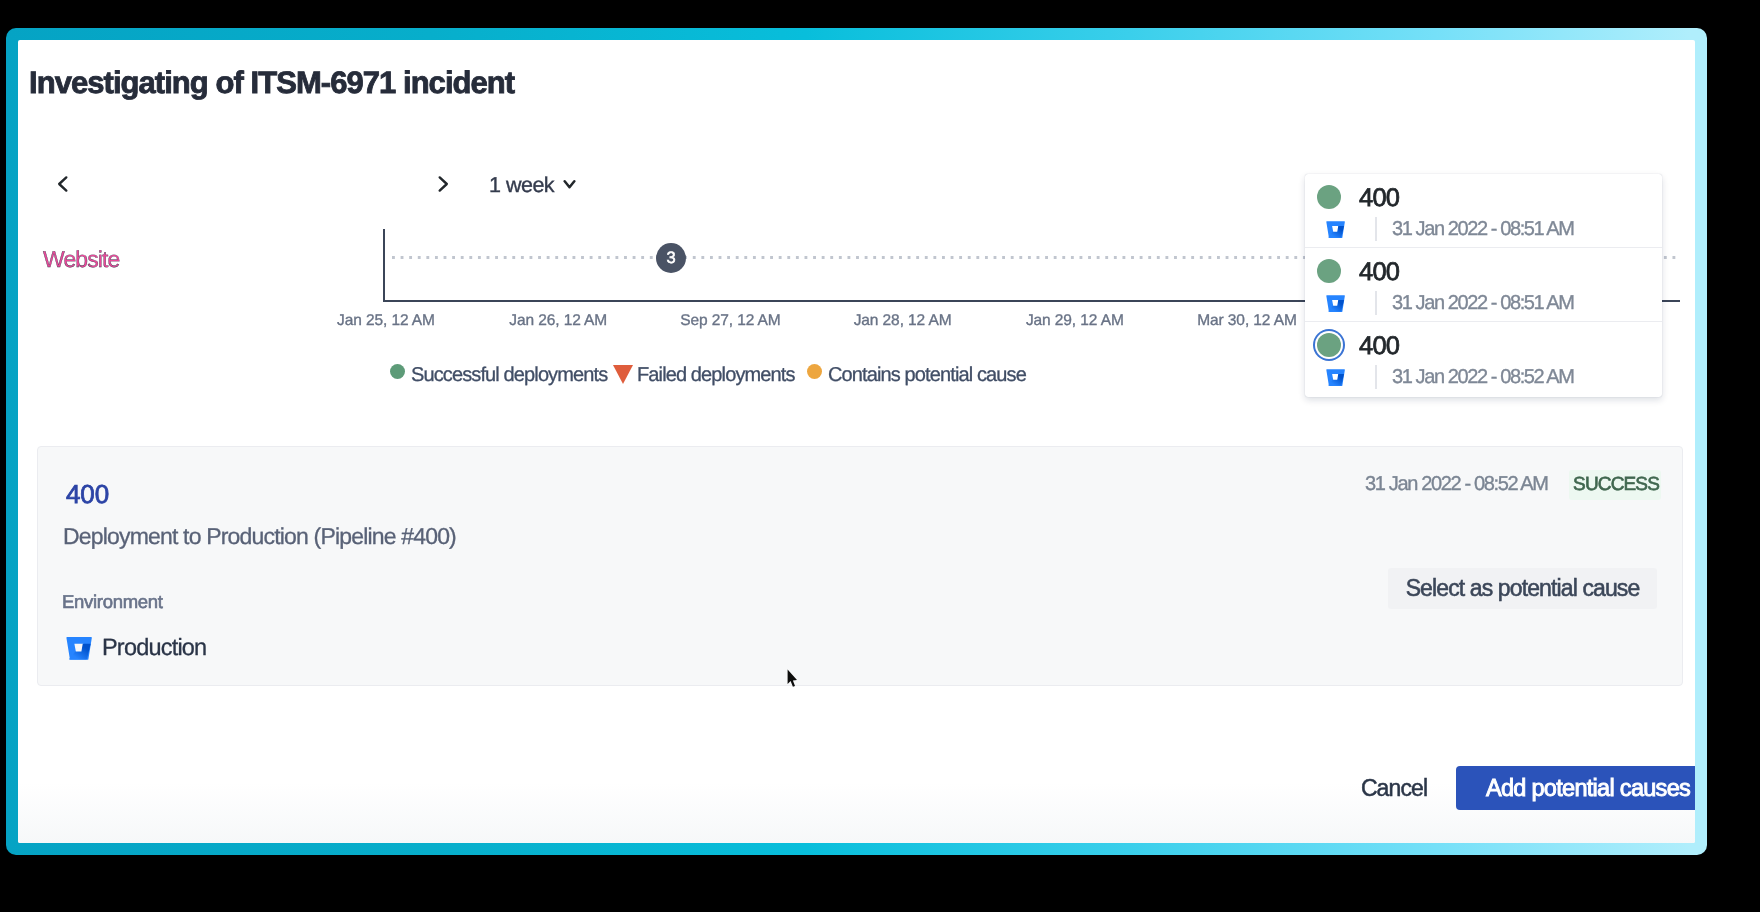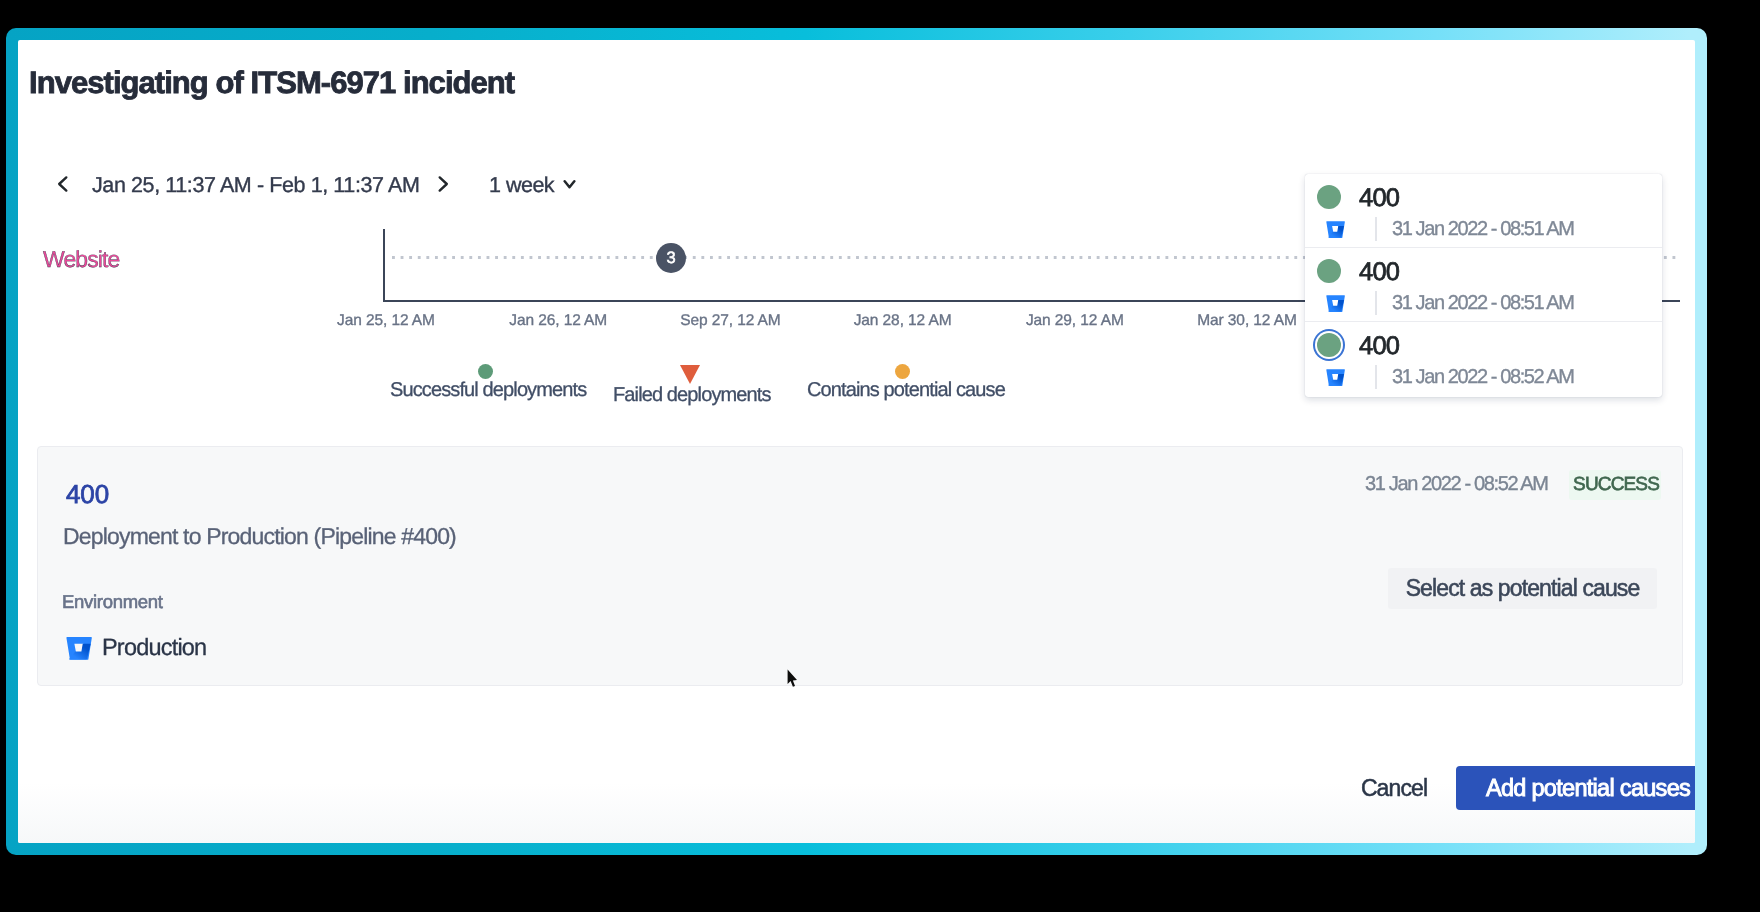--- a/index.html
+++ b/index.html
@@ -29,21 +29,21 @@
   .dotline{position:absolute;left:374px;top:216px;width:1288px;height:3px;
            background-image:linear-gradient(90deg,#c1c6cf 0 3px,transparent 3px 8.6px);
            background-size:8.6px 3px;background-repeat:repeat-x;}
   .badge3{position:absolute;left:638px;top:203px;width:30px;height:30px;border-radius:50%;background:#4a5365;
           color:#fff;font-size:16.5px;font-weight:400;-webkit-text-stroke:0.55px #fff;display:flex;align-items:center;justify-content:center;
           cursor:pointer;}
   .xlab{position:absolute;font-size:15.5px;color:#697386;transform:translateX(-50%);white-space:nowrap;-webkit-text-stroke:0.35px #697386;letter-spacing:-0.1px;}
 
   
   .legend{position:absolute;left:372px;top:324px;height:22px;font-size:20px;font-weight:400;letter-spacing:-0.88px;color:#414e66;-webkit-text-stroke:0.3px #414e66;white-space:nowrap;}
-  .lg{position:absolute;top:0;display:flex;align-items:center;flex-direction:column;}
+  .lg{position:absolute;top:0;display:flex;}
   .lgdot{width:15px;height:15px;border-radius:50%;margin-right:6px;flex:none;}
   .lgtri{width:0;height:0;border-left:10.5px solid transparent;border-right:10.5px solid transparent;
          border-top:19px solid #df5d3c;margin-right:4px;margin-top:1px;flex:none;}
 
   
   .popover{position:absolute;left:1287px;top:134px;width:357px;background:#fff;
            border-radius:3px;box-shadow:0 3px 7px rgba(9,30,66,.14),0 0 1px rgba(9,30,66,.26);}
   .poprow{position:relative;height:74px;border-bottom:1px solid #ebecf0;box-sizing:border-box;}
   .poprow:last-child{border-bottom:none;height:75px;}
   .pdot{position:absolute;left:12px;top:11px;width:24px;height:24px;border-radius:50%;background:#6ba281;}
@@ -82,21 +82,20 @@
 <div class="dialog">
   <div class="dlgfade"></div>
 
   <div class="title">Investigating of ITSM-6971 incident</div>
 
   <div class="chev" style="left:34px;top:133px;">
     <svg width="22" height="22" viewBox="0 0 22 22">
       <path d="M14.3 4.4 L7.2 11 L14.3 17.6" fill="none" stroke="#22272b" stroke-width="2.4" stroke-linecap="round" stroke-linejoin="round"></path>
     </svg>
   </div>
-  <div class="rangetext">Jan 25, 11:37 AM - Feb 1, 11:37 AM</div>
   <div class="chev" style="left:414px;top:133px;">
     <svg width="22" height="22" viewBox="0 0 22 22">
       <path d="M7.7 4.4 L14.8 11 L7.7 17.6" fill="none" stroke="#22272b" stroke-width="2.4" stroke-linecap="round" stroke-linejoin="round"></path>
     </svg>
   </div>
   <div class="period">
     <span>1 week</span><span class="cdown"><svg width="13" height="12" viewBox="0 0 13 12">
             <path d="M1.7 3.2 L6.5 9.3 L11.3 3.2" fill="none" stroke="#22272b" stroke-width="2.5" stroke-linecap="round" stroke-linejoin="round"></path>
           </svg></span>
   </div>

